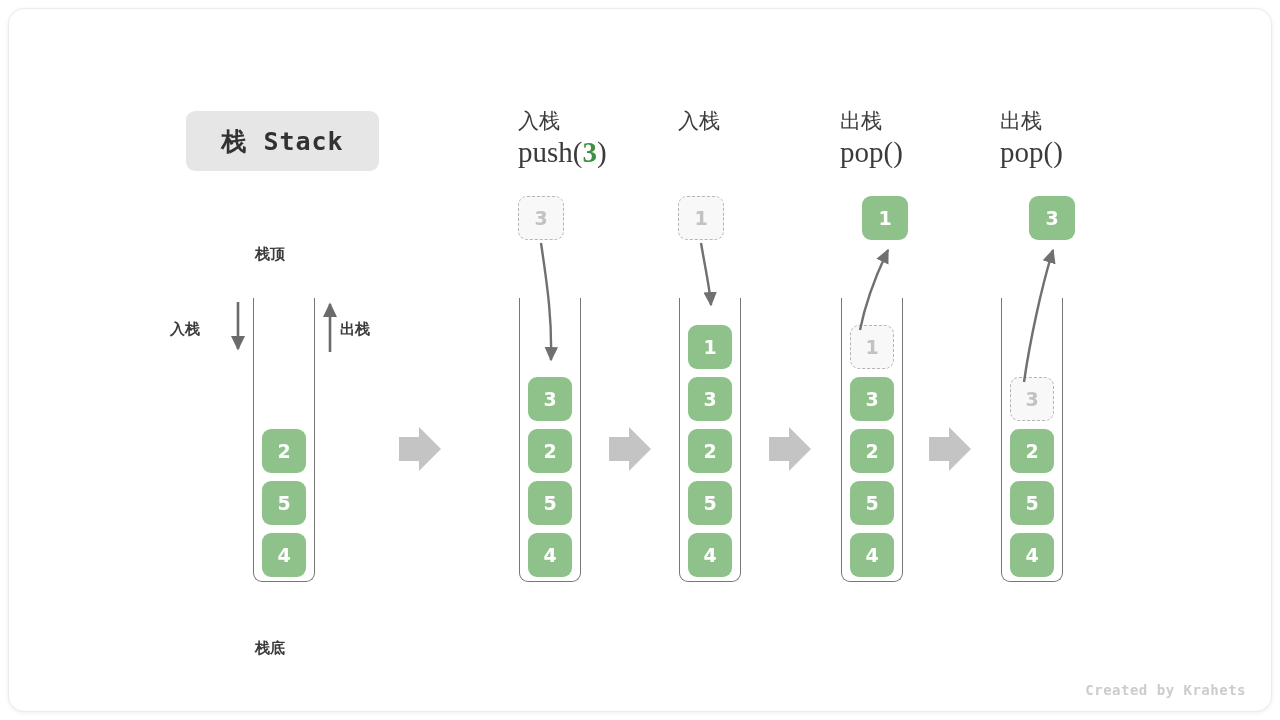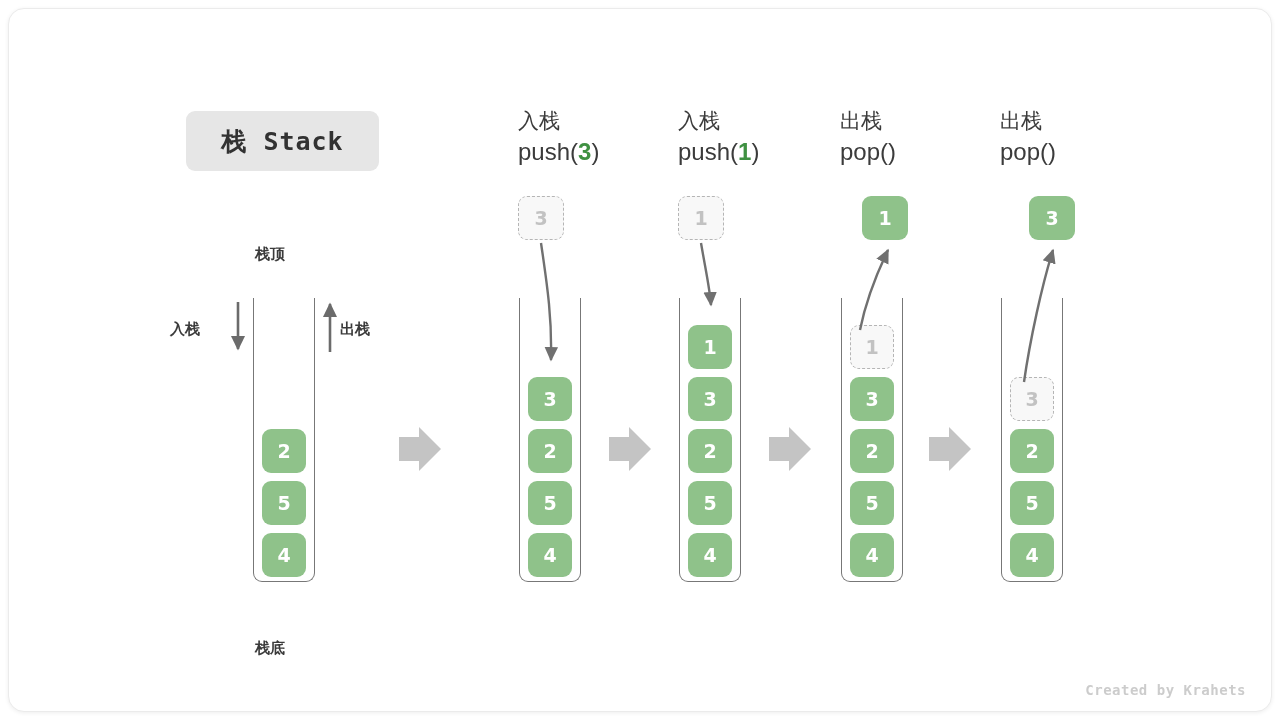--- a/index.html
+++ b/index.html
@@ -65,22 +65,22 @@
     color: #3b3b3b;
     white-space: nowrap;
   }
   .col-head .cn {
     font-family: "DejaVu Sans", "Liberation Sans", sans-serif;
     font-size: 21px;
     line-height: 30px;
     display: block;
   }
   .col-head .code {
-    font-family: Liberation Sans, sans-serif;
-    font-size: 24px;
+    font-family: Liberation Serif, serif;
+    font-size: 29px;
     line-height: 32px;
     display: block;
     color: #3b3b3b;
   }
   .col-head .code .arg { color: #3f9142; font-weight: bold; }
 
   
   .stack {
     position: absolute;
     width: 62px;
@@ -196,21 +196,20 @@
       <div class="stack" style="left: 519px; top: 298px; height: 284px;">
         <div class="cells">
           <div class="cell solid">3</div>
           <div class="cell solid">2</div>
           <div class="cell solid">5</div>
           <div class="cell solid">4</div>
         </div>
       </div>
       <div class="col-head" style="left: 678px; top: 106px;">
         <span class="cn">入栈</span>
-        <span class="code"><span>push(</span><span class="arg">1</span><span>)</span></span>
       </div>
       <div class="float-box ghost" style="left: 678px; top: 196px;">1</div>
       <div class="stack" style="left: 679px; top: 298px; height: 284px;">
         <div class="cells">
           <div class="cell solid">1</div>
           <div class="cell solid">3</div>
           <div class="cell solid">2</div>
           <div class="cell solid">5</div>
           <div class="cell solid">4</div>
         </div>

